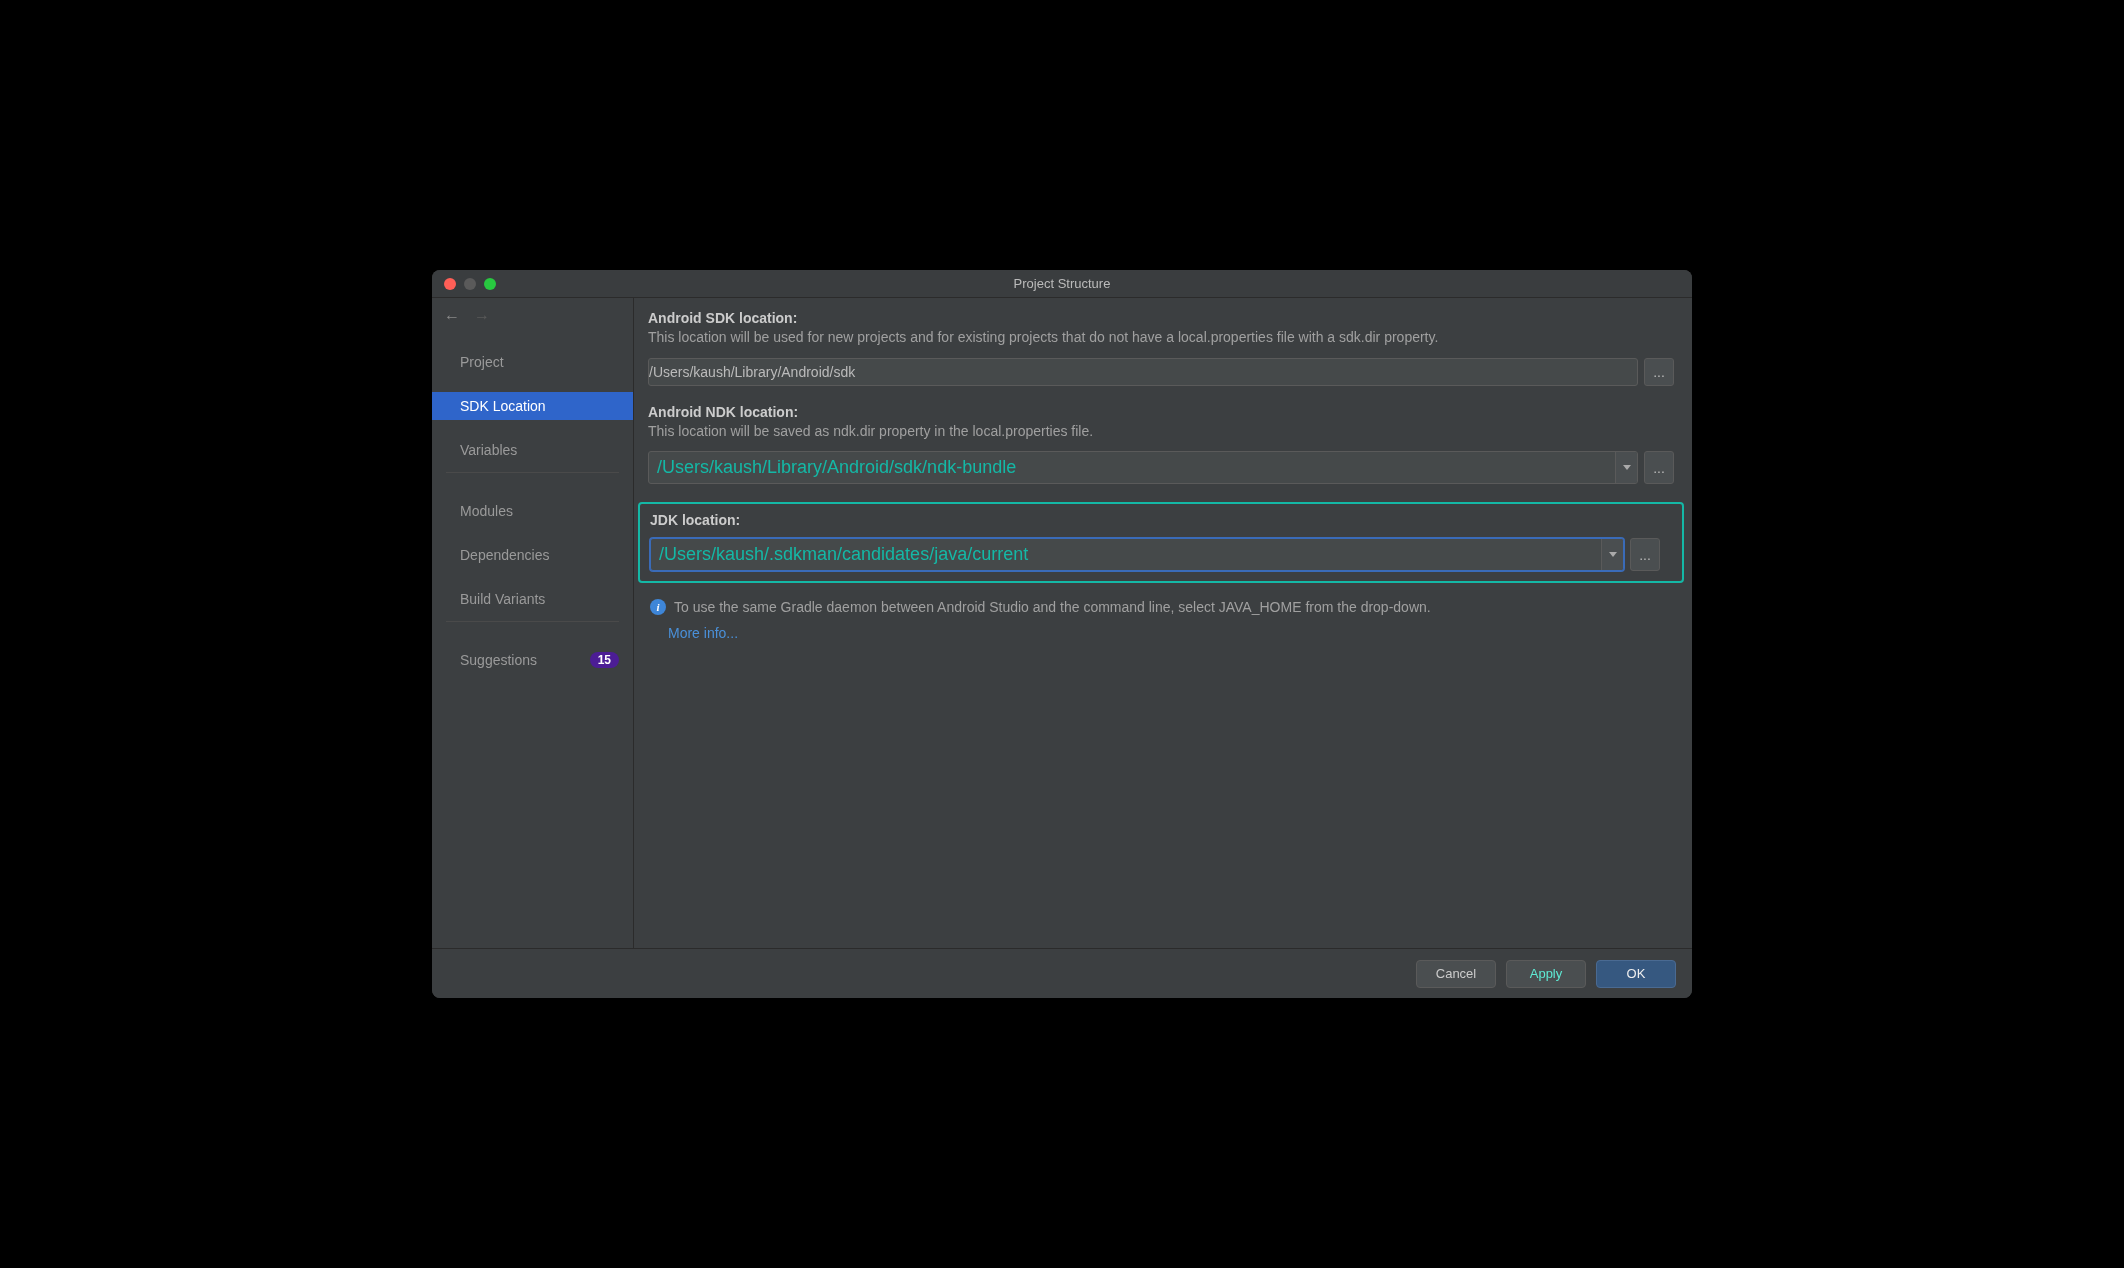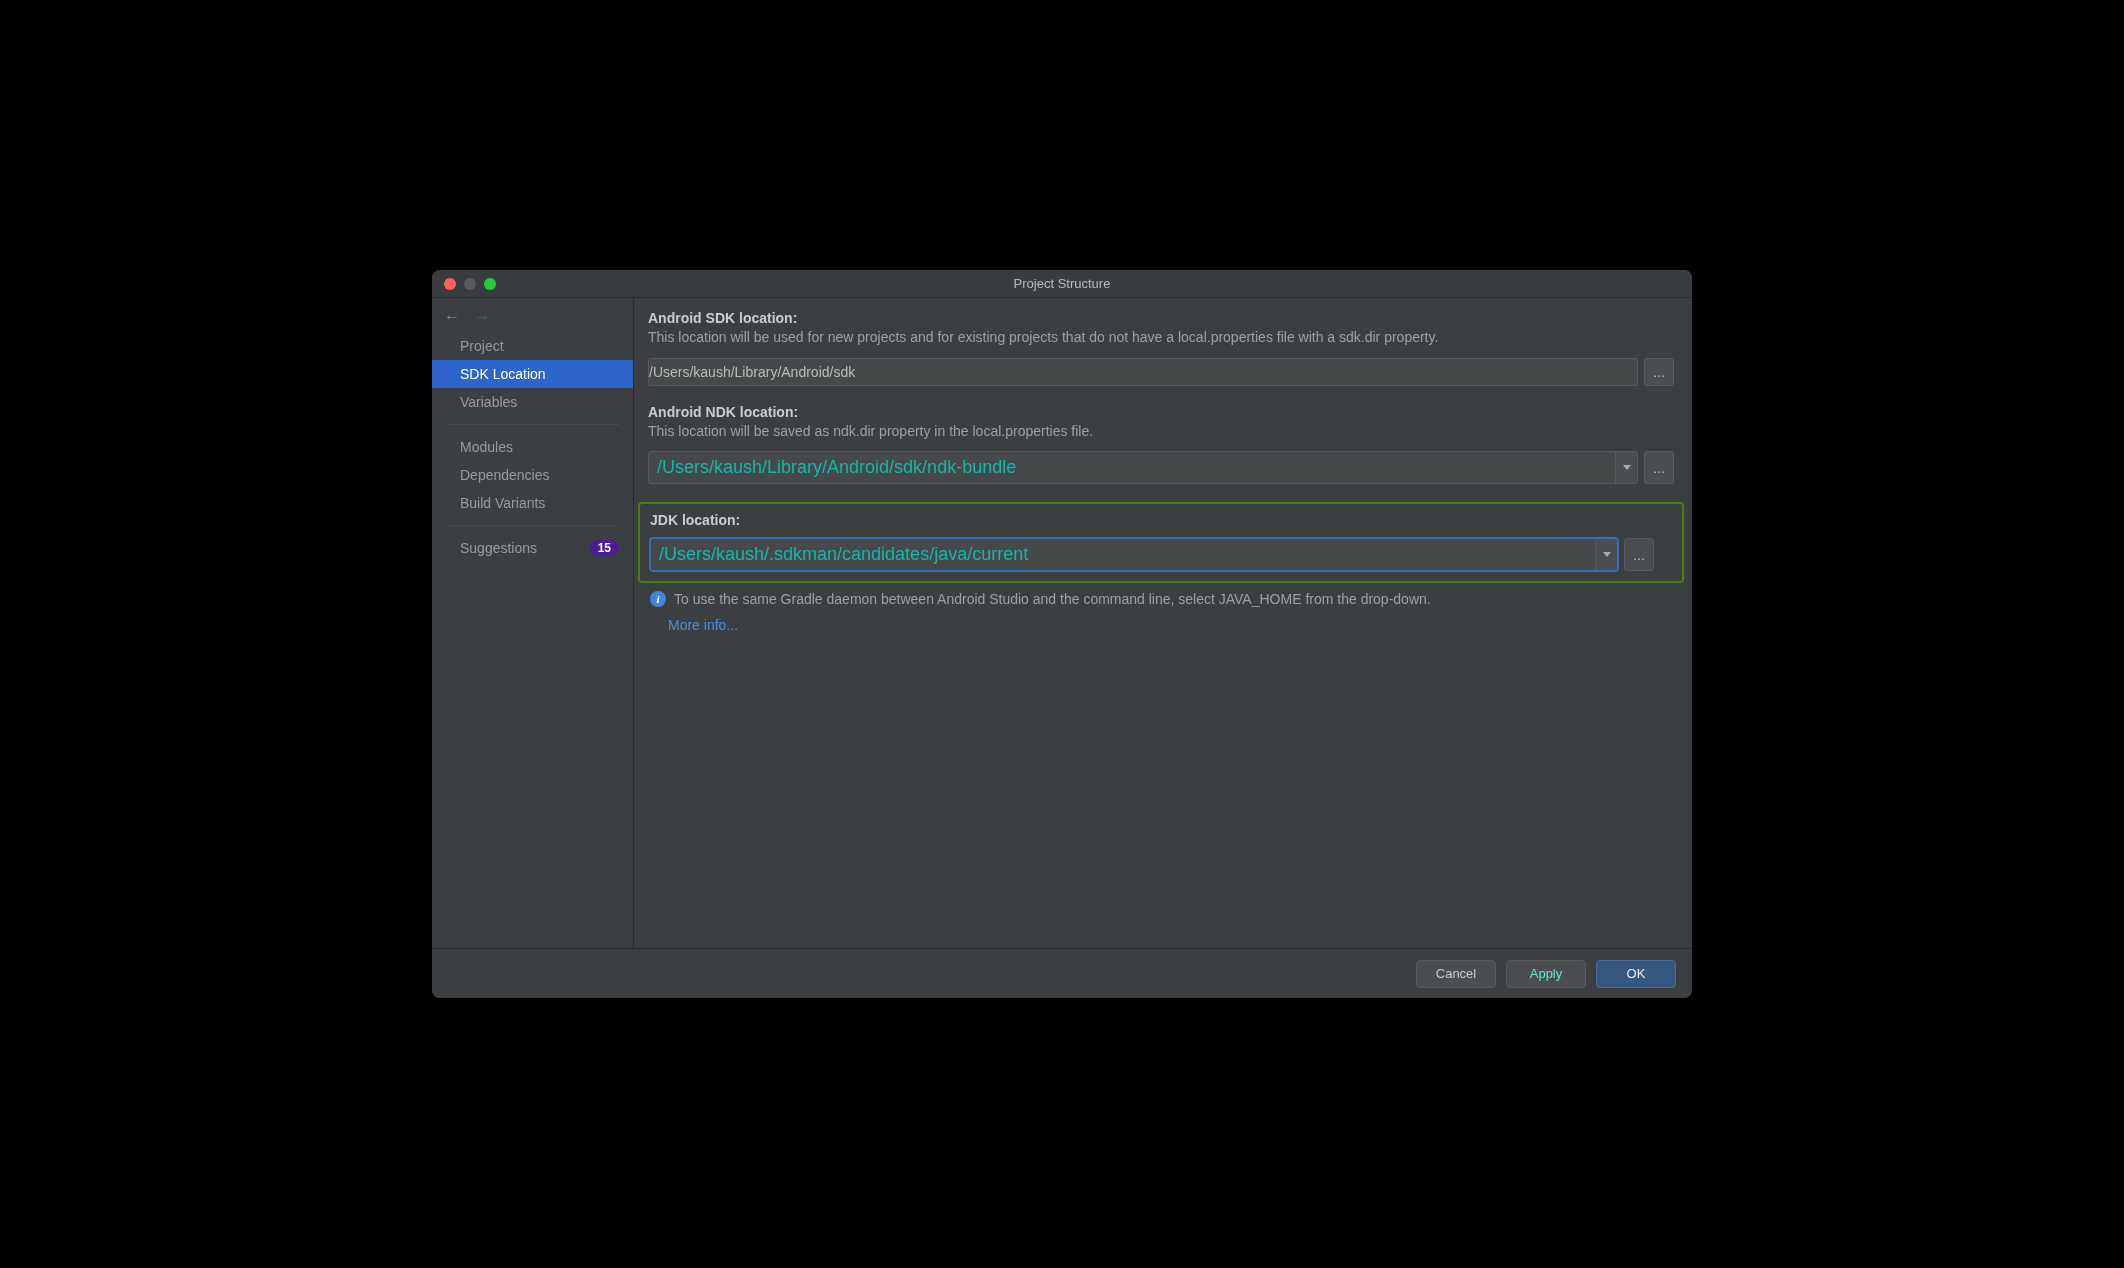--- a/index.html
+++ b/index.html
@@ -87,20 +87,21 @@
       padding-top: 2px;
     }
     .sidebar-item {
       padding: 6px 14px 6px 28px;
       color: #9a9a9a;
       font-size: 14px;
       cursor: pointer;
       display: flex;
       justify-content: space-between;
       align-items: center;
+      margin-top: 16px;
     }
     .sidebar-item.selected {
       background: #2f65ca;
       color: #ffffff;
     }
     .divider {
       height: 1px;
       background: #4a4a4a;
       margin: 8px 14px;
     }
@@ -180,26 +181,26 @@
       border: 1px solid #5a5a5a;
       color: #bbbbbb;
       font-size: 14px;
       border-radius: 3px;
       cursor: pointer;
       display: flex;
       align-items: center;
       justify-content: center;
     }
     .highlighted {
-      border: 2px solid #4d7c0f;
+      border: 2px solid #14b8a6;
       border-radius: 4px;
-      padding: 8px 28px 8px 10px;
+      padding: 8px 22px 8px 10px;
       margin-left: -10px;
       margin-right: -10px;
-      margin-bottom: 0;
+      margin-bottom: 8px;
     }
     .highlighted .section-title {
       margin-bottom: 10px;
     }
     .highlighted .input-row {
       margin-bottom: 2px;
     }
     .highlighted .combo-input {
       border: 1px solid #3a6bb8;
       box-shadow: 0 0 0 1px #3a6bb8;

